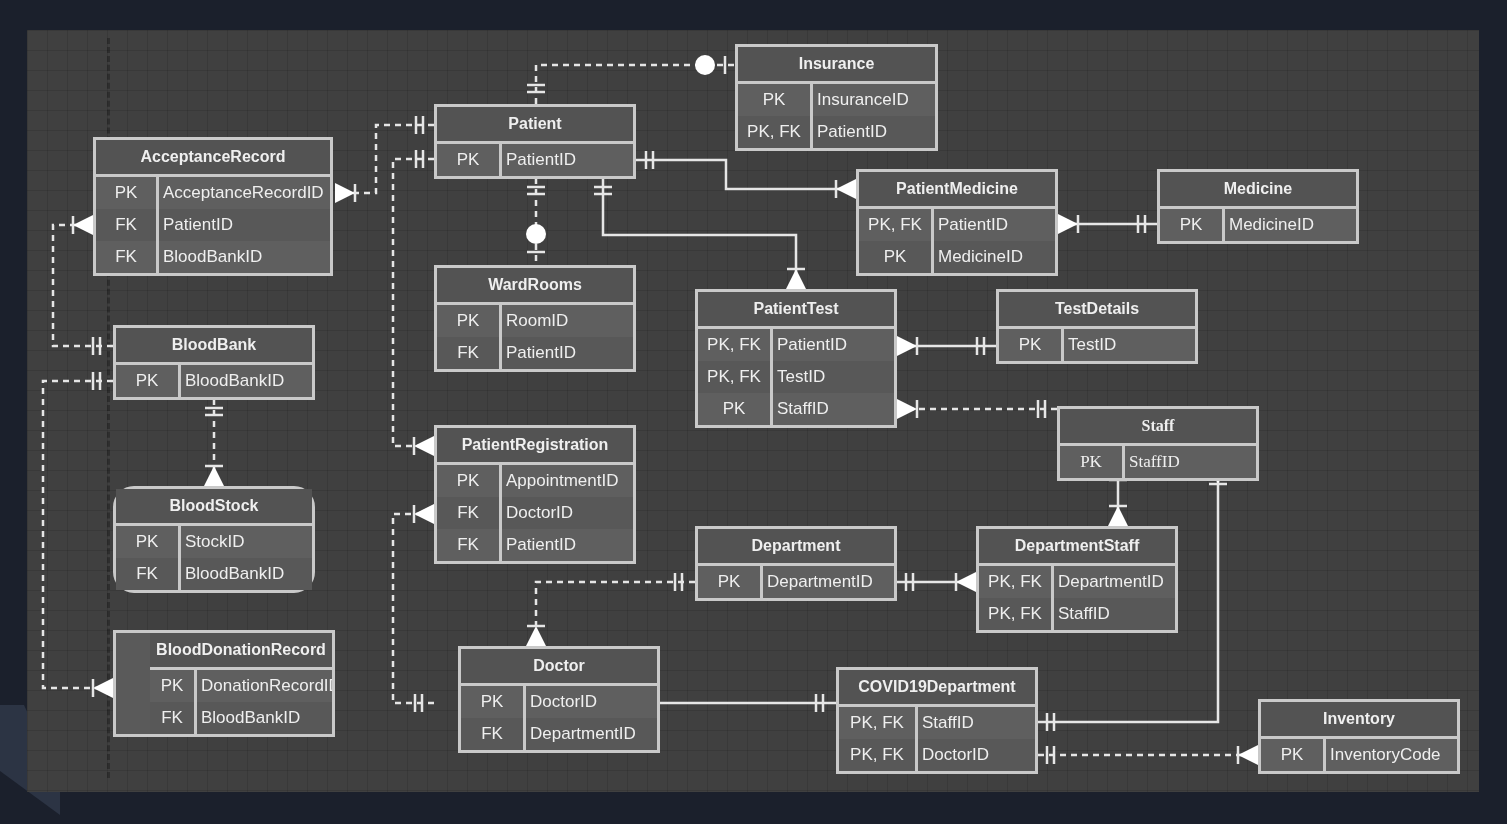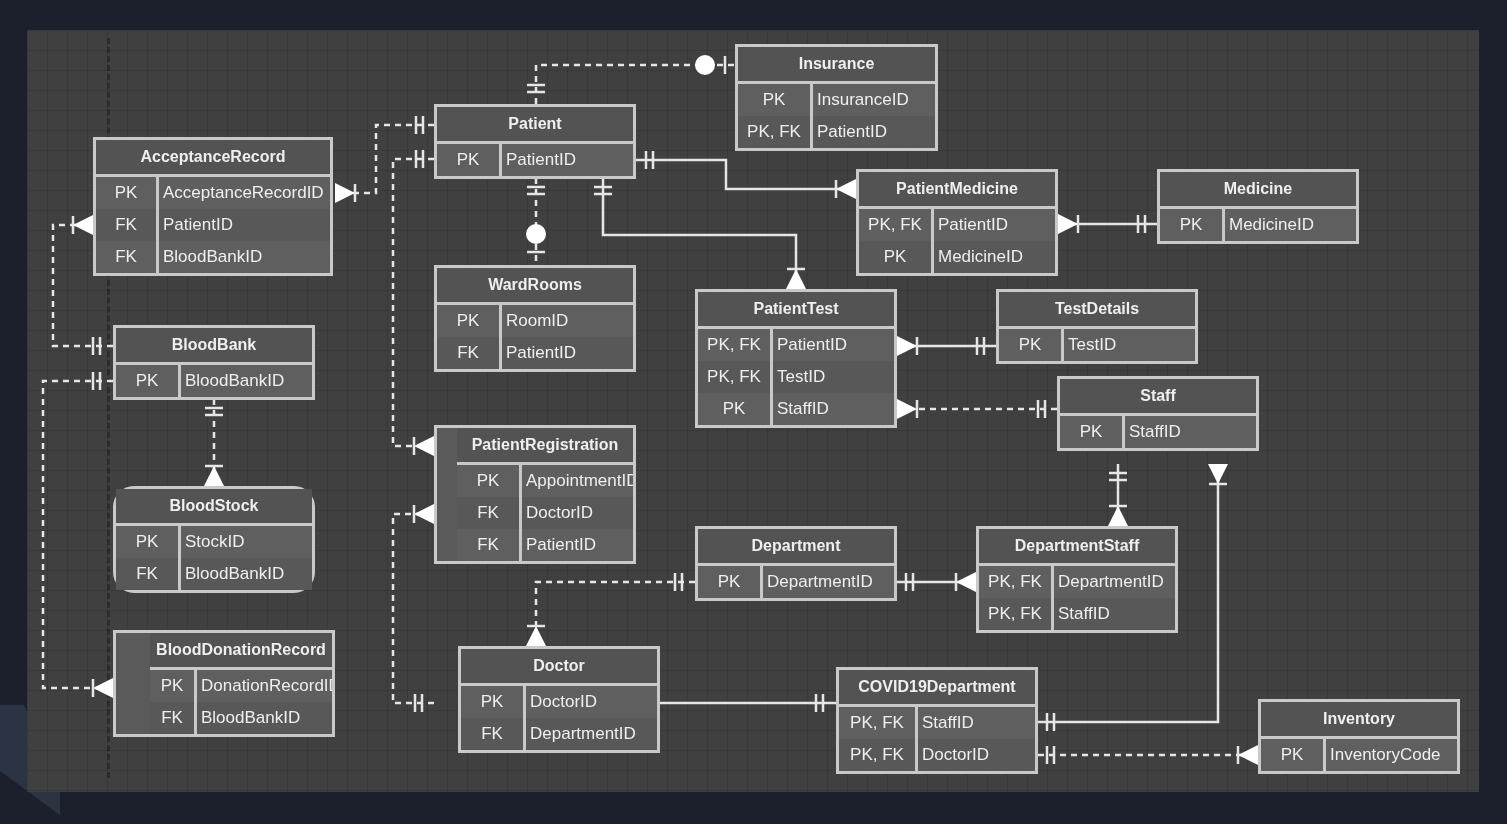--- a/index.html
+++ b/index.html
@@ -256,30 +256,30 @@
     </div>
     <div class="entity" style="left: 86px; top: 295px; width: 202px;">
       <div class="title">BloodBank</div>
       <div>
         <div class="row">
           <span class="key" style="width: 62px;">PK</span>
           <span class="field">BloodBankID</span>
         </div>
       </div>
     </div>
-    <div class="entity" style="left: 1030px; top: 346px; width: 202px;">
+    <div class="entity" style="left: 1030px; top: 376px; width: 202px; font-family: Liberation Serif, serif;">
       <div class="title">Staff</div>
       <div>
         <div class="row">
           <span class="key" style="width: 62px;">PK</span>
           <span class="field">StaffID</span>
         </div>
       </div>
     </div>
-    <div class="entity" style="left: 407px; top: 395px; width: 202px; padding-left: 20px;">
+    <div class="entity" style="left: 407px; top: 395px; width: 202px;">
       <div class="title">PatientRegistration</div>
       <div>
         <div class="row">
           <span class="key" style="width: 62px;">PK</span>
           <span class="field">AppointmentID</span>
         </div>
         <div class="row">
           <span class="key" style="width: 62px;">FK</span>
           <span class="field">DoctorID</span>
         </div>

